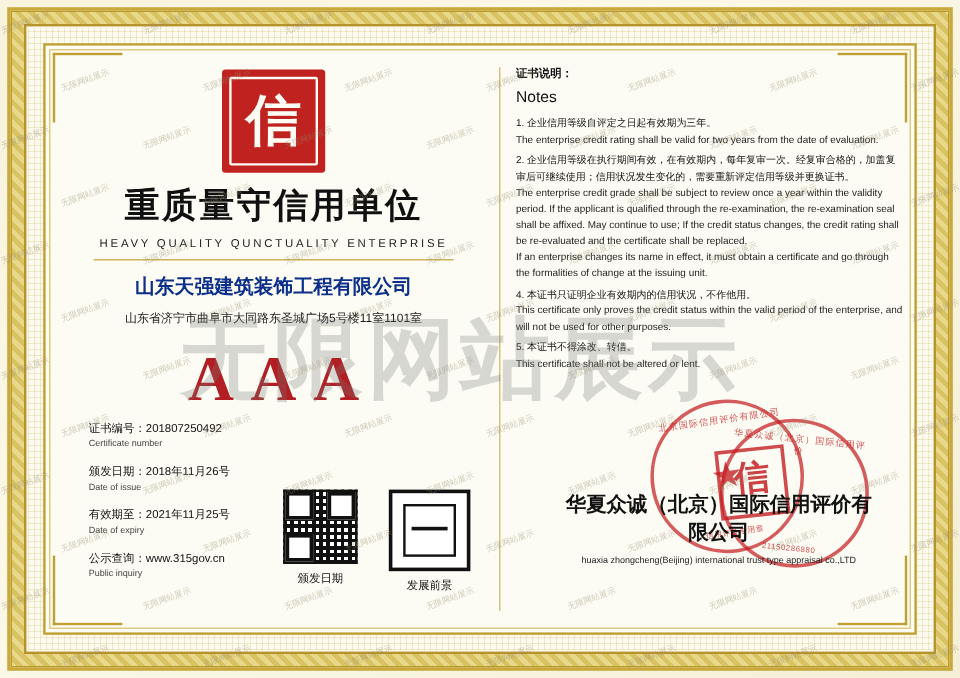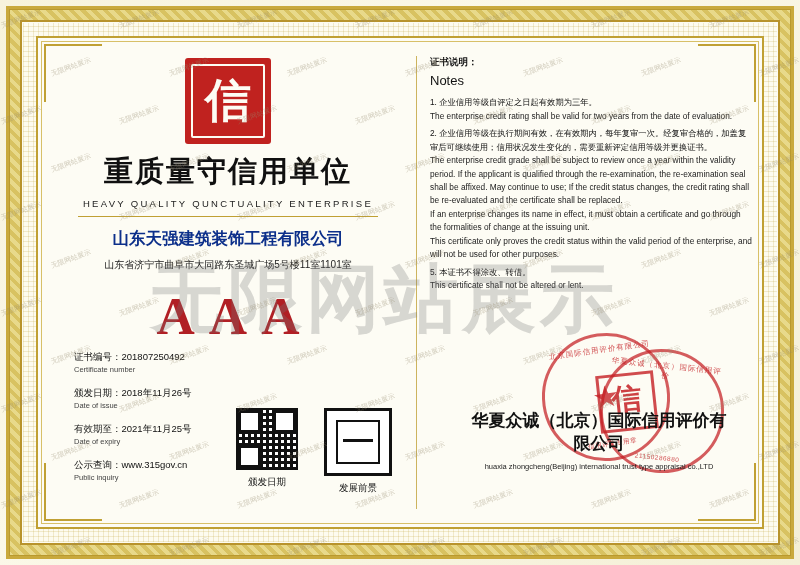--- a/index.html
+++ b/index.html
@@ -271,20 +271,21 @@
       <div class="r-title-en">Notes</div>
 
       <div class="r-cn">1. 企业信用等级自评定之日起有效期为三年。</div>
       <div class="r-en">The enterprise credit rating shall be valid for two years from the date of evaluation.</div>
 
       <div class="r-cn">2. 企业信用等级在执行期间有效，在有效期内，每年复审一次。经复审合格的，加盖复审后可继续使用；信用状况发生变化的，需要重新评定信用等级并更换证书。</div>
       <div class="r-en">The enterprise credit grade shall be subject to review once a year within the validity period. If the applicant is qualified through the re-examination, the re-examination seal shall be affixed. May continue to use; If the credit status changes, the credit rating shall be re-evaluated and the certificate shall be replaced.</div>
 
       <div class="r-en">If an enterprise changes its name in effect, it must obtain a certificate and go through the formalities of change at the issuing unit.</div>
 
+      <div class="r-cn">4. 本证书只证明企业有效期内的信用状况，不作他用。</div>
       <div class="r-en">This certificate only proves the credit status within the valid period of the enterprise, and will not be used for other purposes.</div>
 
       <div class="r-cn">5. 本证书不得涂改、转借。</div>
       <div class="r-en">This certificate shall not be altered or lent.</div>
 
     </div>
 
     <div class="seal seal1">
       <div class="arc">北京国际信用评价有限公司</div>
       <div class="star">★</div>

